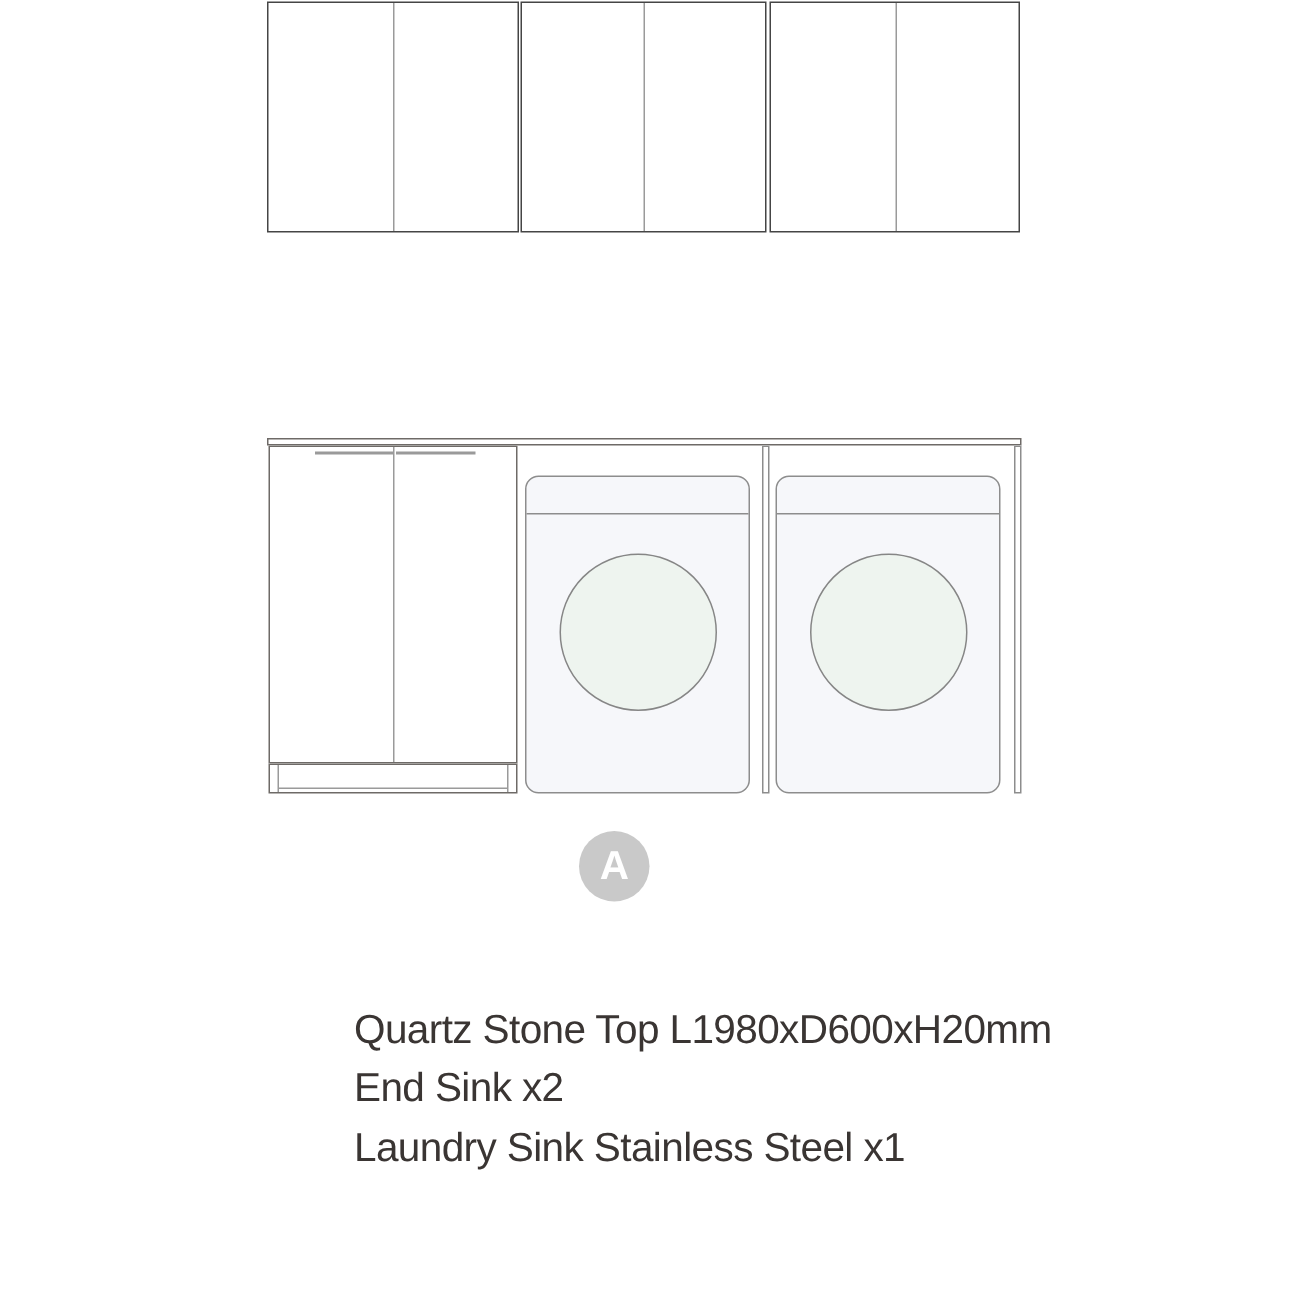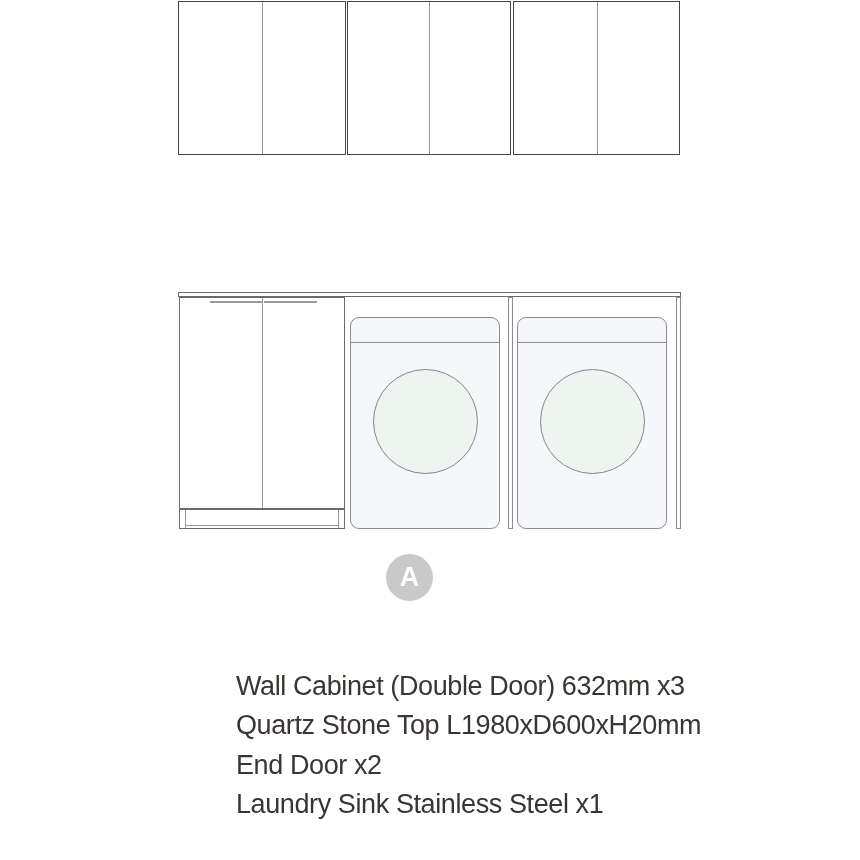--- a/index.html
+++ b/index.html
@@ -123,19 +123,18 @@
     <div class="washer-door"></div>
   </div>
 
   <div class="end-panel" style="left:676px;"></div>
 
   <div class="badge">
     <span>A</span>
   </div>
 
   <div class="parts">
-    <div class="line">Wall Cabinet (Double Door) 632mm x3</div>
     <div class="line">Quartz Stone Top L1980xD600xH20mm</div>
-    <div class="line">End Door x2</div>
+    <div class="line">End Sink x2</div>
     <div class="line">Laundry Sink Stainless Steel x1</div>
   </div>
 
 </div>
 
 </body></html>

